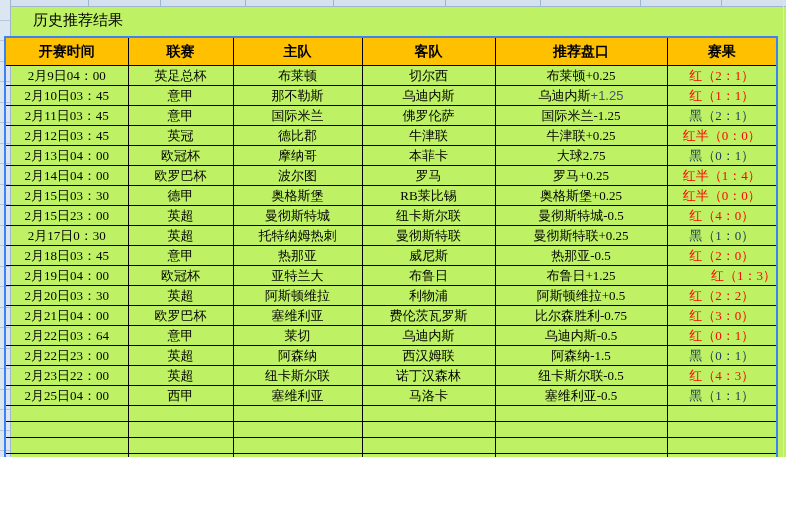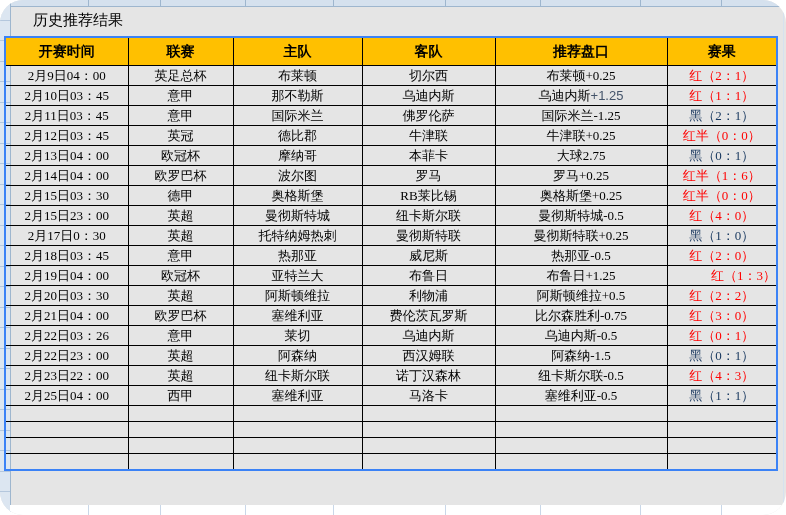--- a/index.html
+++ b/index.html
@@ -1,17 +1,17 @@
 <!DOCTYPE html>
 <html><head>
 <meta charset="utf-8">
 <style>
   html,body{margin:0;padding:0;background:#fff;}
-  .sheet{position:relative;width:786px;height:515px;background:#e5e5e5;overflow:hidden;
-         font-family:"Liberation Serif","DejaVu Serif",serif;border-radius:23px;}
+  .sheet{position:relative;width:786px;height:457px;background:#bef264;overflow:hidden;
+         font-family:"Liberation Serif","DejaVu Serif",serif;}
   
   .col-strip{position:absolute;left:10px;top:0;width:776px;height:6px;background:#d5e1ee;border-bottom:1px solid #9eb6ce;}
   .col-strip .vline{position:absolute;top:0;width:1px;height:6px;background:#9eb6ce;}
   
   .row-strip{position:absolute;left:0;top:0;width:10px;height:515px;background:#dce6f1;border-right:1px solid #9eb6ce;
              background-image:repeating-linear-gradient(180deg,transparent 0px,transparent 19.5px,#b4c7dd 19.5px,#b4c7dd 20.5px);}
   .title{position:absolute;left:33px;top:11px;font-size:15px;color:#000;}
   .grid{position:absolute;left:4px;top:36px;border-collapse:collapse;table-layout:fixed;width:772px;
         border:2px solid #3b82f6;}
   .grid col.w0{width:123px}.grid col.w1{width:105px}.grid col.w2{width:129px}
@@ -103,21 +103,21 @@
           <td>本菲卡</td>
           <td>大球2.75</td>
           <td style="color: rgb(23, 55, 94);">黑（0：1）</td>
         </tr>
         <tr>
           <td>2月14日04：00</td>
           <td>欧罗巴杯</td>
           <td>波尔图</td>
           <td>罗马</td>
           <td>罗马+0.25</td>
-          <td style="color: rgb(255, 0, 0);">红半（1：6）</td>
+          <td style="color: rgb(255, 0, 0);">红半（1：4）</td>
         </tr>
         <tr>
           <td>2月15日03：30</td>
           <td>德甲</td>
           <td>奥格斯堡</td>
           <td>RB莱比锡</td>
           <td>奥格斯堡+0.25</td>
           <td style="color: rgb(255, 0, 0);">红半（0：0）</td>
         </tr>
         <tr>
@@ -162,21 +162,21 @@
         </tr>
         <tr>
           <td>2月21日04：00</td>
           <td>欧罗巴杯</td>
           <td>塞维利亚</td>
           <td>费伦茨瓦罗斯</td>
           <td>比尔森胜利-0.75</td>
           <td style="color: rgb(255, 0, 0);">红（3：0）</td>
         </tr>
         <tr>
-          <td>2月22日03：26</td>
+          <td>2月22日03：64</td>
           <td>意甲</td>
           <td>莱切</td>
           <td>乌迪内斯</td>
           <td>乌迪内斯-0.5</td>
           <td style="color: rgb(255, 0, 0);">红（0：1）</td>
         </tr>
         <tr>
           <td>2月22日23：00</td>
           <td>英超</td>
           <td>阿森纳</td>

